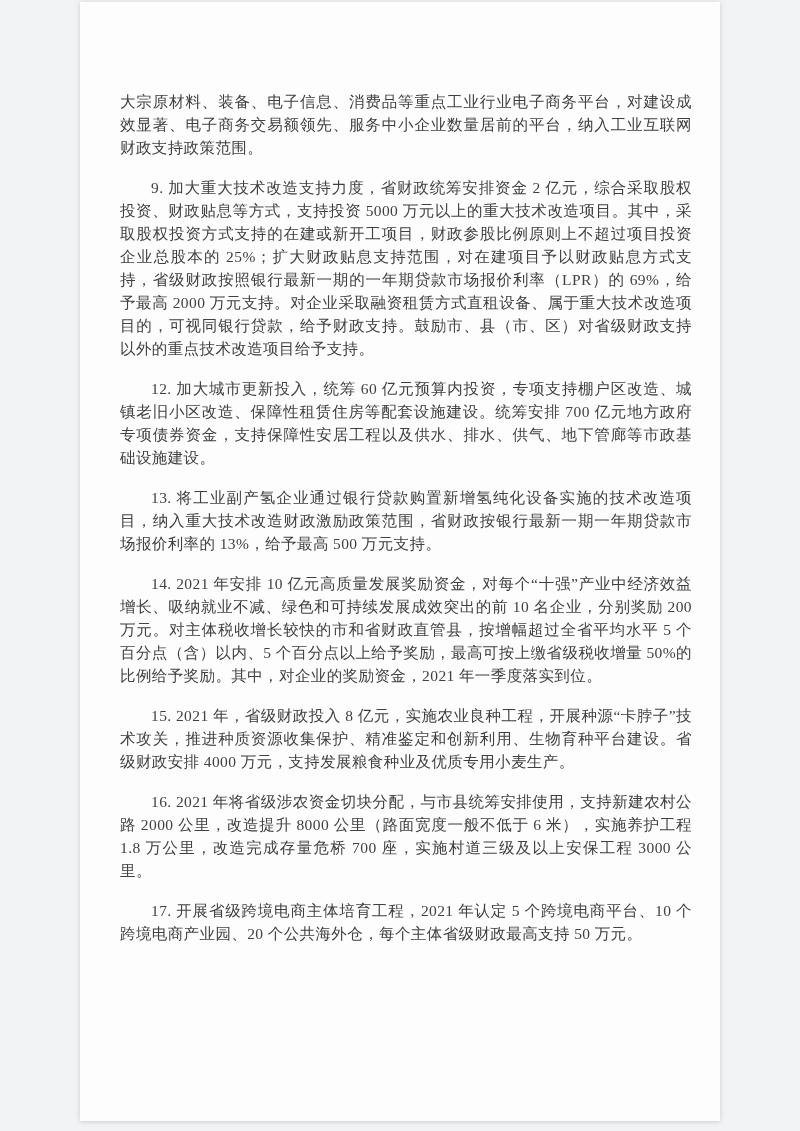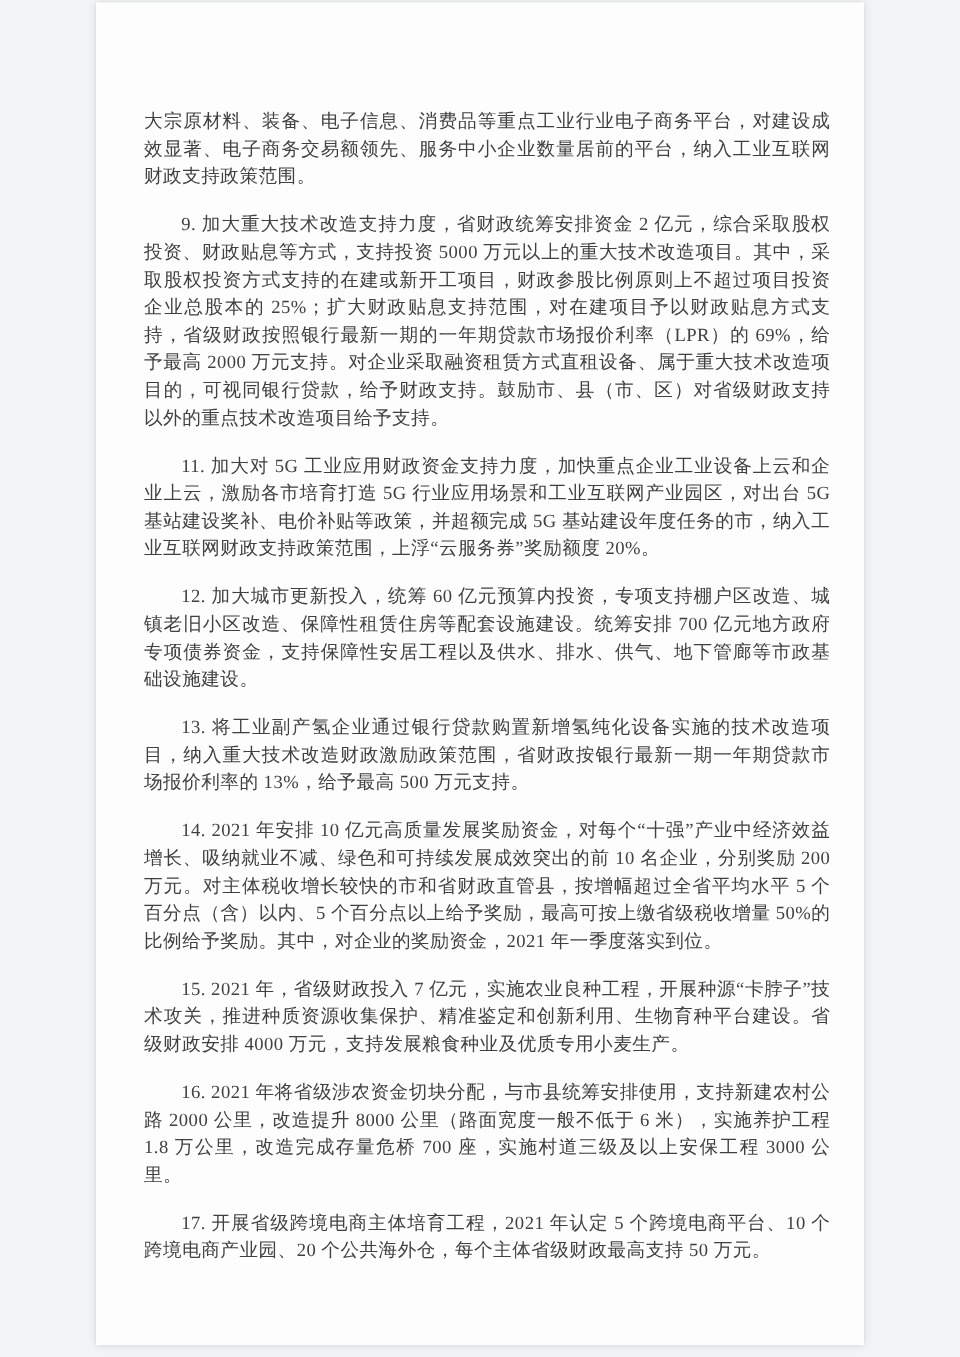--- a/index.html
+++ b/index.html
@@ -42,22 +42,21 @@
   }
 </style>
 </head>
 <body>
 
 <div class="canvas">
   <div class="paper">
     <div class="doc-body">
       <p class="para no-indent">大宗原材料、装备、电子信息、消费品等重点工业行业电子商务平台，对建设成效显著、电子商务交易额领先、服务中小企业数量居前的平台，纳入工业互联网财政支持政策范围。</p>
       <p class="para">9. 加大重大技术改造支持力度，省财政统筹安排资金 2 亿元，综合采取股权投资、财政贴息等方式，支持投资 5000 万元以上的重大技术改造项目。其中，采取股权投资方式支持的在建或新开工项目，财政参股比例原则上不超过项目投资企业总股本的 25%；扩大财政贴息支持范围，对在建项目予以财政贴息方式支持，省级财政按照银行最新一期的一年期贷款市场报价利率（LPR）的 69%，给予最高 2000 万元支持。对企业采取融资租赁方式直租设备、属于重大技术改造项目的，可视同银行贷款，给予财政支持。鼓励市、县（市、区）对省级财政支持以外的重点技术改造项目给予支持。</p>
-      <p class="para">11. 加大对 5G 工业应用财政资金支持力度，加快重点企业工业设备上云和企业上云，激励各市培育打造 5G 行业应用场景和工业互联网产业园区，对出台 5G 基站建设奖补、电价补贴等政策，并超额完成 5G 基站建设年度任务的市，纳入工业互联网财政支持政策范围，上浮“云服务券”奖励额度 20%。</p>
       <p class="para">12. 加大城市更新投入，统筹 60 亿元预算内投资，专项支持棚户区改造、城镇老旧小区改造、保障性租赁住房等配套设施建设。统筹安排 700 亿元地方政府专项债券资金，支持保障性安居工程以及供水、排水、供气、地下管廊等市政基础设施建设。</p>
       <p class="para">13. 将工业副产氢企业通过银行贷款购置新增氢纯化设备实施的技术改造项目，纳入重大技术改造财政激励政策范围，省财政按银行最新一期一年期贷款市场报价利率的 13%，给予最高 500 万元支持。</p>
       <p class="para">14. 2021 年安排 10 亿元高质量发展奖励资金，对每个“十强”产业中经济效益增长、吸纳就业不减、绿色和可持续发展成效突出的前 10 名企业，分别奖励 200 万元。对主体税收增长较快的市和省财政直管县，按增幅超过全省平均水平 5 个百分点（含）以内、5 个百分点以上给予奖励，最高可按上缴省级税收增量 50%的比例给予奖励。其中，对企业的奖励资金，2021 年一季度落实到位。</p>
-      <p class="para">15. 2021 年，省级财政投入 7 亿元，实施农业良种工程，开展种源“卡脖子”技术攻关，推进种质资源收集保护、精准鉴定和创新利用、生物育种平台建设。省级财政安排 4000 万元，支持发展粮食种业及优质专用小麦生产。</p>
+      <p class="para">15. 2021 年，省级财政投入 8 亿元，实施农业良种工程，开展种源“卡脖子”技术攻关，推进种质资源收集保护、精准鉴定和创新利用、生物育种平台建设。省级财政安排 4000 万元，支持发展粮食种业及优质专用小麦生产。</p>
       <p class="para">16. 2021 年将省级涉农资金切块分配，与市县统筹安排使用，支持新建农村公路 2000 公里，改造提升 8000 公里（路面宽度一般不低于 6 米），实施养护工程 1.8 万公里，改造完成存量危桥 700 座，实施村道三级及以上安保工程 3000 公里。</p>
       <p class="para">17. 开展省级跨境电商主体培育工程，2021 年认定 5 个跨境电商平台、10 个跨境电商产业园、20 个公共海外仓，每个主体省级财政最高支持 50 万元。</p>
     </div>
   </div>
 </div>
 
 </body></html>

